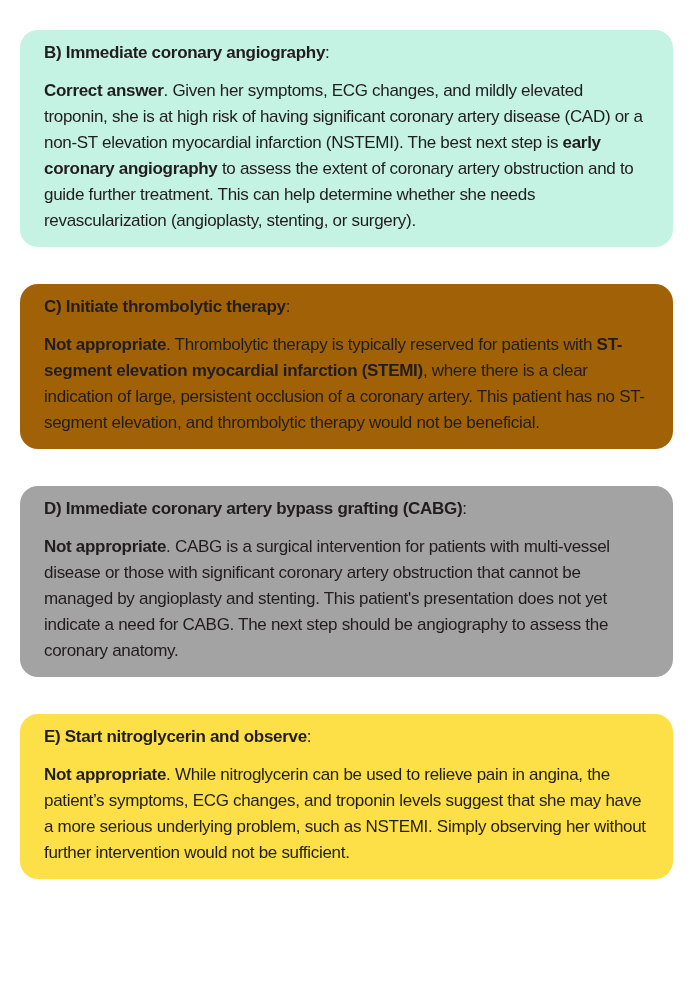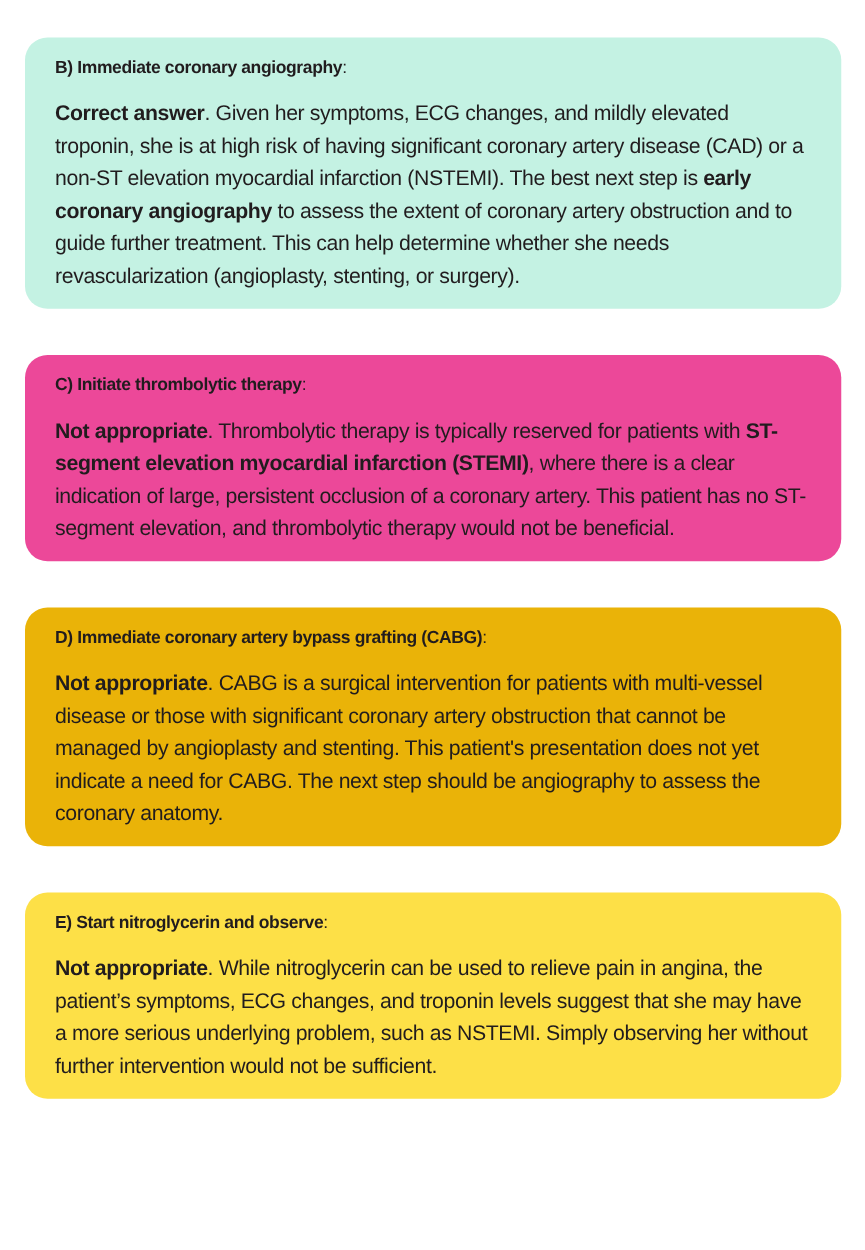--- a/index.html
+++ b/index.html
@@ -27,44 +27,44 @@
     font-size: 17px;
     line-height: 26px;
     letter-spacing: -0.3px;
     color: #211c1e;
   }
   .card:last-child {
     margin-bottom: 0;
   }
   .card h2 {
     margin: 0 0 12px 0;
-    font-size: 14px;
+    font-size: 17px;
     line-height: 26px;
     font-weight: 400; 
   }
   .card p {
     margin: 0;
   }
   strong {
     font-weight: 700;
   }
 </style>
 </head>
 <body style="background: rgb(255, 255, 255); color: rgb(33, 28, 30);">
 
 <main id="cards-root">
     <section class="card" style="background: rgb(196, 242, 227);">
       <h2><strong>B) Immediate coronary angiography</strong>:</h2>
       <p><strong>Correct answer</strong>. Given her symptoms, ECG changes, and mildly elevated troponin, she is at high risk of having significant coronary artery disease (CAD) or a non-ST elevation myocardial infarction (NSTEMI). The best next step is <strong>early coronary angiography</strong> to assess the extent of coronary artery obstruction and to guide further treatment. This can help determine whether she needs revascularization (angioplasty, stenting, or surgery).</p>
     </section>
-    <section class="card" style="background: #ec4899;">
+    <section class="card" style="background: #a16207;">
       <h2><strong>C) Initiate thrombolytic therapy</strong>:</h2>
       <p><strong>Not appropriate</strong>. Thrombolytic therapy is typically reserved for patients with <strong>ST-segment elevation myocardial infarction (STEMI)</strong>, where there is a clear indication of large, persistent occlusion of a coronary artery. This patient has no ST-segment elevation, and thrombolytic therapy would not be beneficial.</p>
     </section>
-    <section class="card" style="background: #eab308;">
+    <section class="card" style="background: #a3a3a3;">
       <h2><strong>D) Immediate coronary artery bypass grafting (CABG)</strong>:</h2>
       <p><strong>Not appropriate</strong>. CABG is a surgical intervention for patients with multi-vessel disease or those with significant coronary artery obstruction that cannot be managed by angioplasty and stenting. This patient's presentation does not yet indicate a need for CABG. The next step should be angiography to assess the coronary anatomy.</p>
     </section>
     <section class="card" style="background: #fde047;">
       <h2><strong>E) Start nitroglycerin and observe</strong>:</h2>
       <p><strong>Not appropriate</strong>. While nitroglycerin can be used to relieve pain in angina, the patient’s symptoms, ECG changes, and troponin levels suggest that she may have a more serious underlying problem, such as NSTEMI. Simply observing her without further intervention would not be sufficient.</p>
     </section>
   </main>
 
 </body></html>

